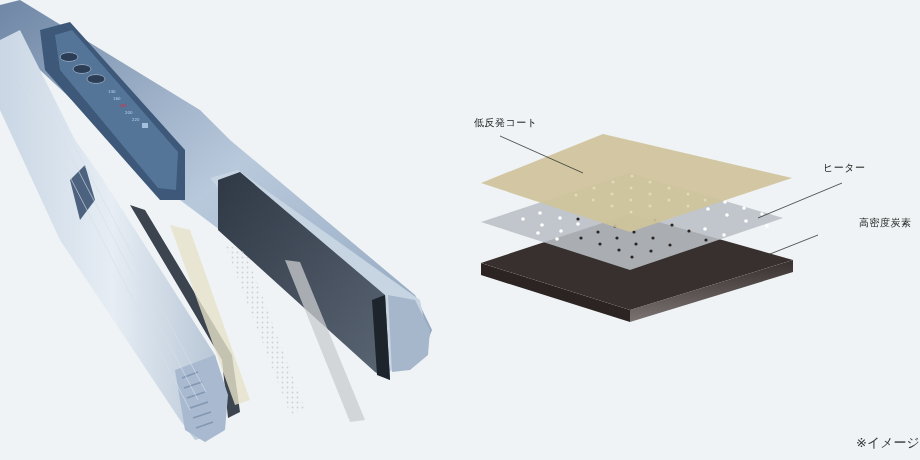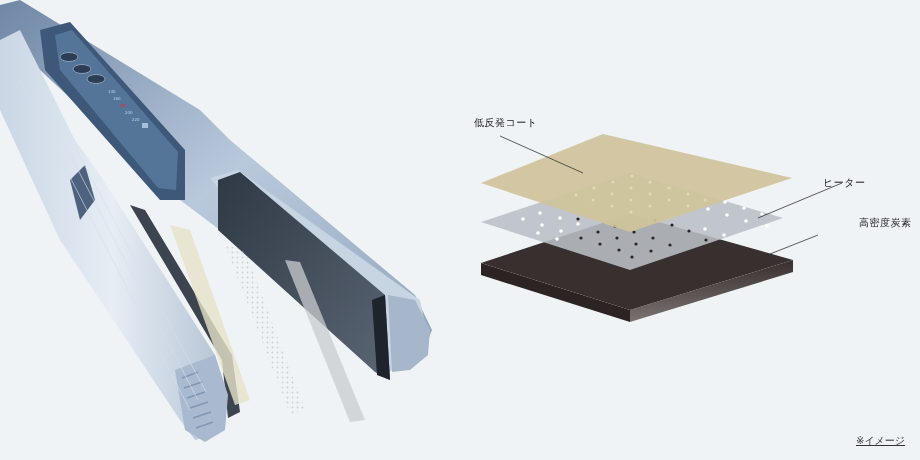--- a/index.html
+++ b/index.html
@@ -1,21 +1,21 @@
 <!DOCTYPE html>
 <html><head>
 <meta charset="utf-8">
 <style>
   html, body { margin:0; padding:0; }
   body { width:920px; height:460px; background:#eff3f5; position:relative; overflow:hidden;
          font-family:"DejaVu Sans", sans-serif; }
   .stage { position:absolute; left:0; top:0; width:920px; height:460px; }
   svg { position:absolute; left:0; top:0; }
   .label { position:absolute; font-size:10px; color:#222; letter-spacing:0.5px; white-space:nowrap; }
-  .note { position:absolute; font-size:10px; color:#333; white-space:nowrap;text-decoration:underline; }
+  .note { position:absolute; font-size:13px; color:#333; white-space:nowrap; }
 </style>
 </head>
 <body>
 
 <div class="stage">
 
   <svg width="920" height="460" viewBox="0 0 920 460">
     <defs>
       <linearGradient id="armTop" x1="0" y1="0" x2="1" y2="1">
         <stop offset="0" stop-color="#6f87a6"></stop>
@@ -168,16 +168,16 @@
 
       <g stroke="#333" stroke-width="0.8">
         <line x1="500" y1="136" x2="583" y2="173"></line>
         <line x1="842" y1="183" x2="758" y2="218"></line>
         <line x1="818" y1="235" x2="760" y2="258"></line>
       </g>
     </g>
   </svg>
 
   <div class="label" style="left:474px; top:116px;">低反発コート</div>
-  <div class="label" style="left:823px; top:176px;">ヒーター</div>
+  <div class="label" style="left:823px; top:161px;">ヒーター</div>
   <div class="label" style="left:823px; top:216px;margin-left:36px;">高密度炭素</div>
   <div class="note" style="left:856px; top:434px;">※イメージ</div>
 </div>
 
 </body></html>

